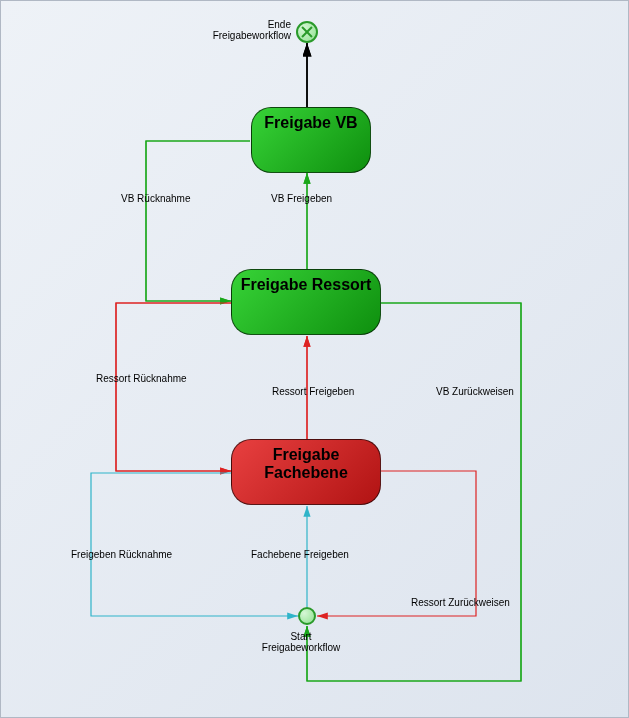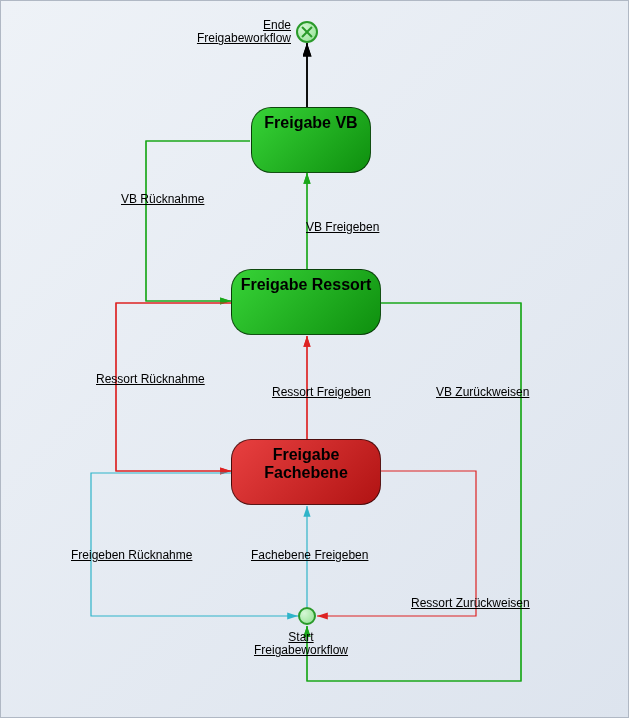--- a/index.html
+++ b/index.html
@@ -66,26 +66,25 @@
     position: absolute;
     width: 18px;
     height: 18px;
     border-radius: 50%;
     border: 2px solid #2a9a2a;
     background: radial-gradient(circle at 30% 30%, #d6f7d6, #8fe08f);
     box-sizing: border-box;
   }
   .label {
     position: absolute;
-    font-size: 12px;
+    font-size: 10px;
     color: #000;
     text-align: center;
     line-height: 1.1;
     white-space: pre;
-    text-decoration: underline;
   }
 </style>
 </head>
 <body>
 
 <div class="canvas">
 
   <svg class="flow">
     <defs>
       <marker id="arr-black" markerWidth="10" markerHeight="10" refX="9" refY="3" orient="auto" markerUnits="strokeWidth">
@@ -173,21 +172,21 @@
 
   <div class="node node-green" style="left:230px; top:268px; width:150px; height:66px;">
     <span>Freigabe Ressort</span>
   </div>
 
   <div class="start-event" style="left:297px; top:606px;"></div>
   <div class="label" style="left:240px; top:630px; width:120px;">Start
 Freigabeworkflow</div>
 
   <div class="label" style="left:120px; top:192px;">VB Rücknahme</div>
-  <div class="label" style="left:270px; top:220px;margin-left:35px;">VB Freigeben</div>
+  <div class="label" style="left:270px; top:192px;">VB Freigeben</div>
   <div class="label" style="left:95px; top:372px;">Ressort Rücknahme</div>
   <div class="label" style="left:255px; top:385px;margin-left:16px;">Ressort Freigeben</div>
   <div class="label" style="left:435px; top:385px;">VB Zurückweisen</div>
   <div class="label" style="left:70px; top:548px;">Freigeben Rücknahme</div>
   <div class="label" style="left:250px; top:548px;">Fachebene Freigeben</div>
   <div class="label" style="left:410px; top:548px;margin-top:48px;">Ressort Zurückweisen</div>
 
 </div>
 
 </body></html>

